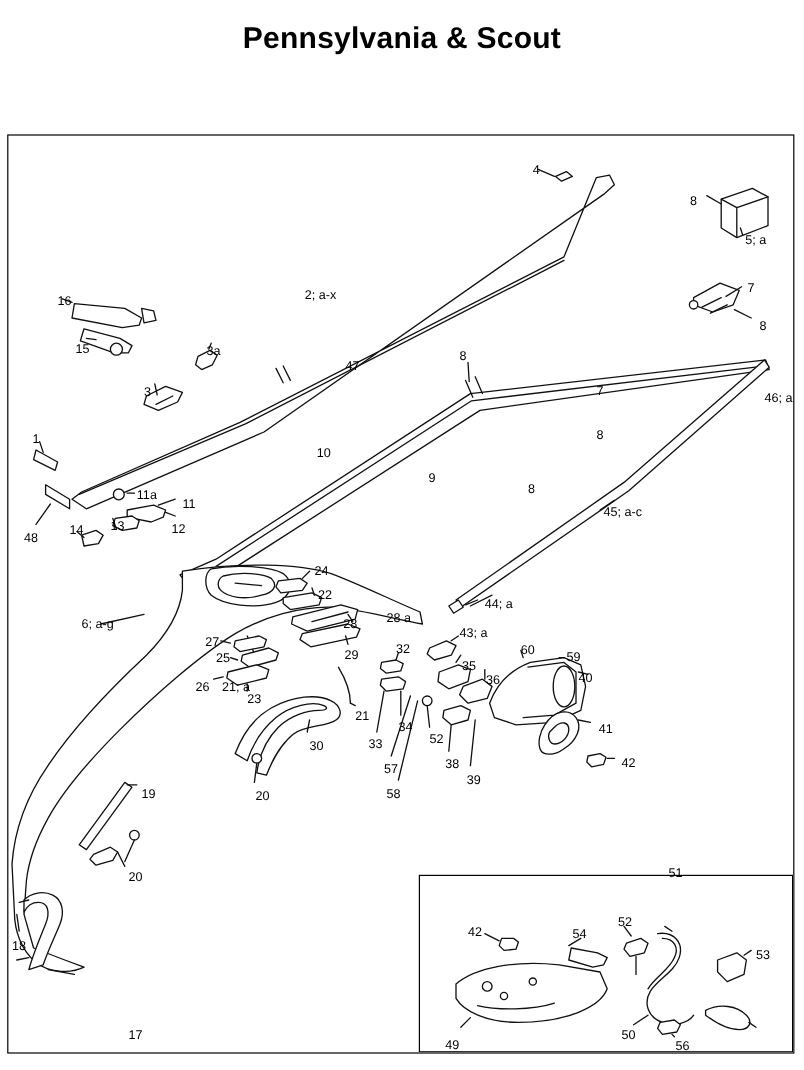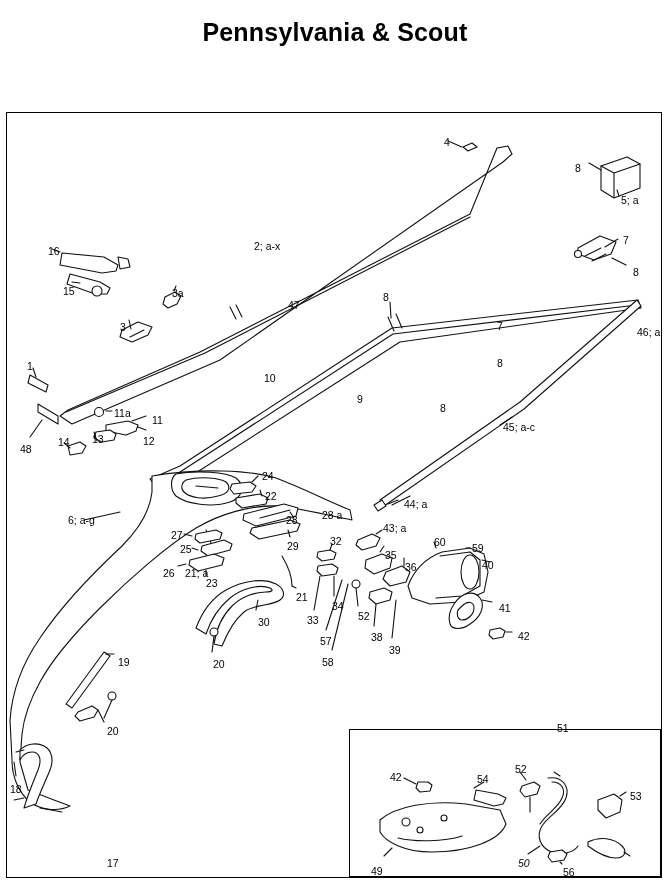--- a/index.html
+++ b/index.html
@@ -331,16 +331,16 @@
     <div class="label" style="left: 118px; top: 657px;">19</div>
     <div class="label" style="left: 107px; top: 726px;">20</div>
     <div class="label" style="left: 10px; top: 784px;">18</div>
     <div class="label" style="left: 70px; top: 858px; margin-left: 37px;">17</div>
     <div class="label" style="left: 390px; top: 772px;">42</div>
     <div class="label" style="left: 477px; top: 774px;">54</div>
     <div class="label" style="left: 515px; top: 764px;">52</div>
     <div class="label" style="left: 557px; top: 723px;">51</div>
     <div class="label" style="left: 630px; top: 791px;">53</div>
     <div class="label" style="left: 371px; top: 866px;">49</div>
-    <div class="label" style="left: 518px; top: 858px; font-style: italic;">50</div>
+    <div class="label" style="left: 518px; top: 858px;">50</div>
     <div class="label" style="left: 563px; top: 867px;">56</div>
     <div class="label" style="left: 633px; top: 908px;">55</div>
   </div>
 
 </body></html>

